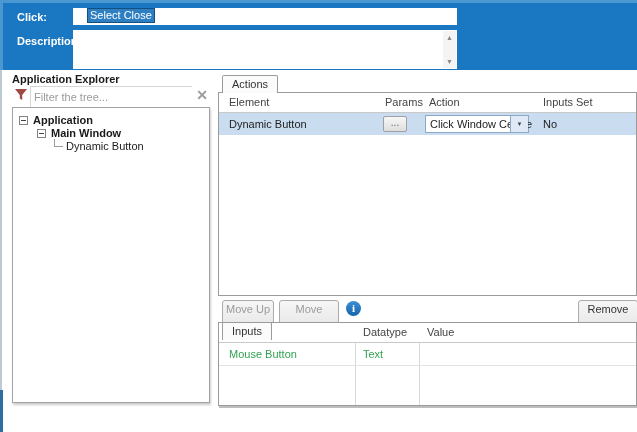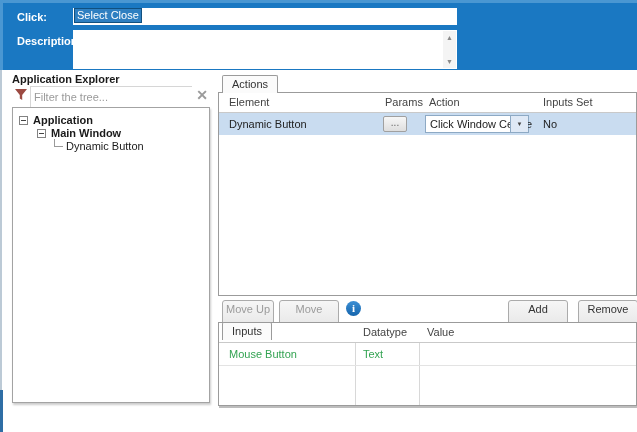--- a/index.html
+++ b/index.html
@@ -6,21 +6,21 @@
   #app{position:relative;width:637px;height:432px;background:#ffffff;overflow:hidden;
        font-family:"Liberation Sans",sans-serif;font-size:11px;color:#333;}
 
   
   .hdr{position:absolute;left:0;top:0;width:637px;height:70px;background:#1a78c2;
        border-top:3px solid #4a97d2;border-left:3px solid #4a97d2;box-sizing:border-box;}
   .hdr-label{position:absolute;color:#ffffff;font-weight:bold;font-size:11px;}
   .name-label{left:14px;top:8px;}
   .desc-label{left:14px;top:32px;}
   .name-input{position:absolute;left:70px;top:5px;width:384px;height:17px;background:#ffffff;
-              box-sizing:border-box;padding:1px 2px;overflow:hidden;white-space:nowrap;}
+              box-sizing:border-box;padding:1px 15px;overflow:hidden;white-space:nowrap;}
   .sel-text{display:inline-block;background:#2e7fc1;color:#ffffff;padding:0 2px;
             outline:1px solid #11507f;line-height:13px;}
   .desc-box{position:absolute;left:70px;top:27px;width:384px;height:39px;background:#ffffff;}
   .desc-scroll{position:absolute;right:1px;top:1px;bottom:1px;width:13px;background:#f4f4f4;}
   .scroll-arrow{position:absolute;left:0;width:13px;height:11px;color:#8a8a8a;font-size:7px;
                 line-height:11px;text-align:center;cursor:default;}
   .scroll-up{top:1px;} .scroll-down{bottom:1px;}
 
   
   .edge-line{position:absolute;left:0;top:70px;width:2px;height:320px;background:#bccad6;}
@@ -157,21 +157,20 @@
         <span class="combo-text">Click Window Centre</span>
         <span class="combo-btn">▼</span>
       </div>
       <span class="cell" style="left:324px;">No</span>
     </div>
   </div>
 
   <div class="btn disabled btn-moveup">Move Up</div>
   <div class="btn disabled btn-movedown">Move Down</div>
   <div class="info">i</div>
-  <div class="btn btn-add">Add</div>
   <div class="btn btn-remove">Remove</div>
 
   <div class="tab tab-inputs">Inputs</div>
 
   <div class="panel panel-inputs">
     <div class="vline" style="left:136px;"></div>
     <div class="vline" style="left:200px;"></div>
     <div class="thead">
       <span class="th" style="left:10px;">Name</span>
       <span class="th" style="left:144px;">Datatype</span>

